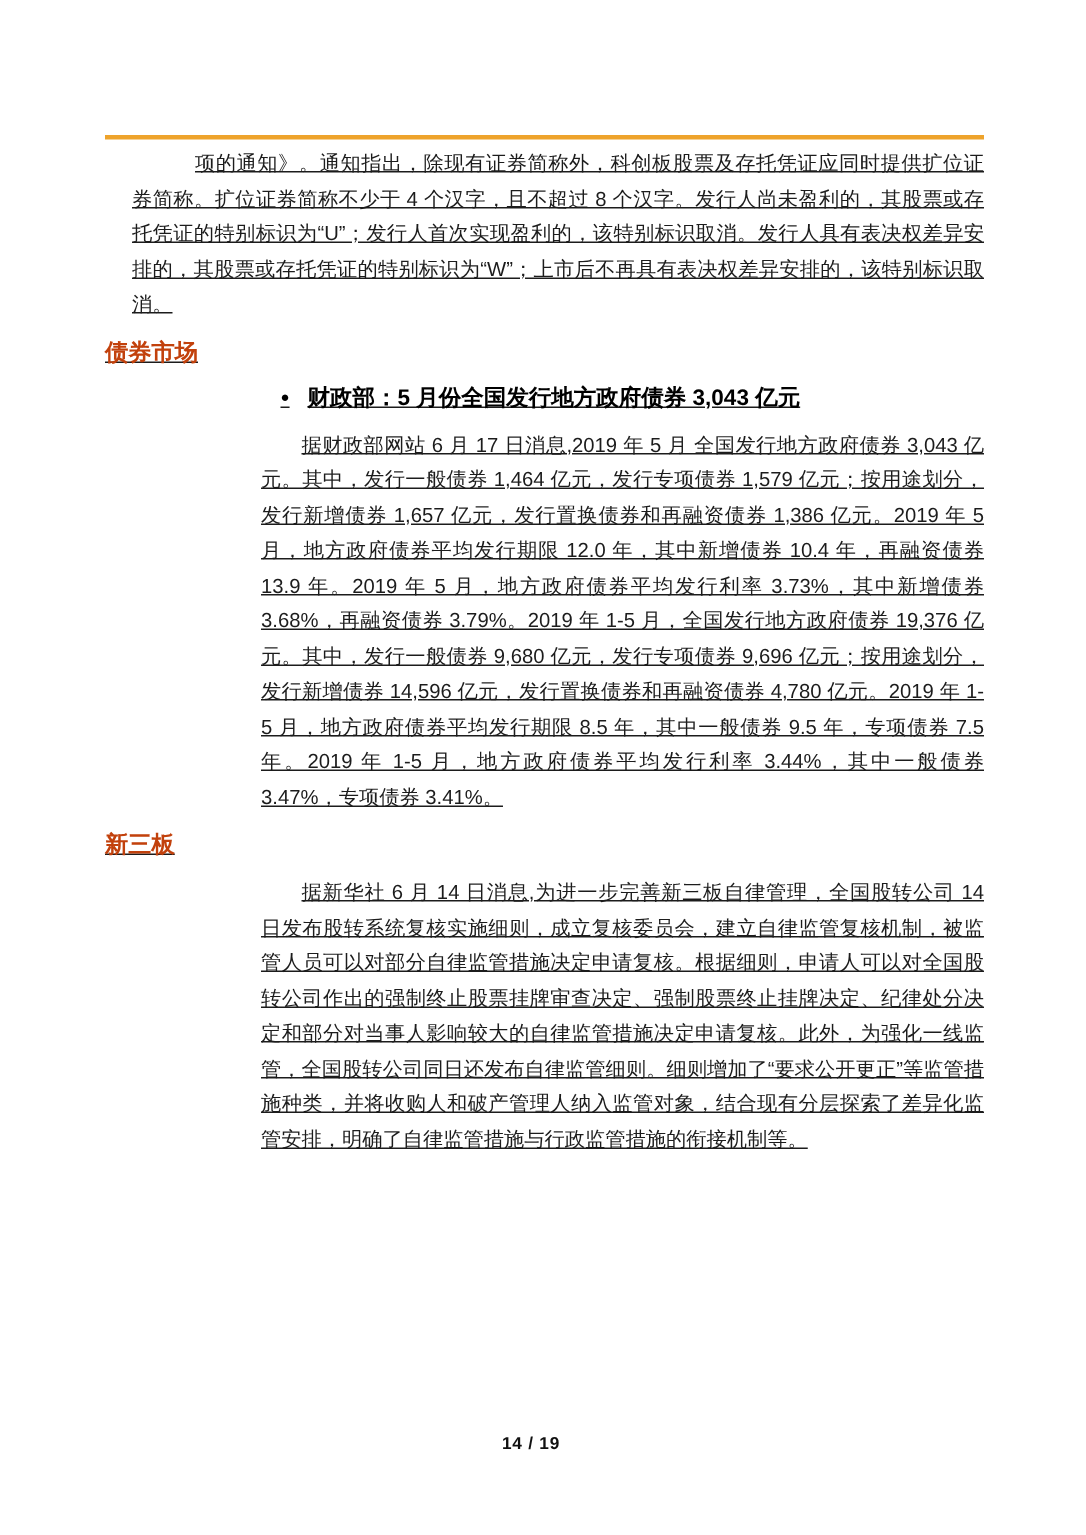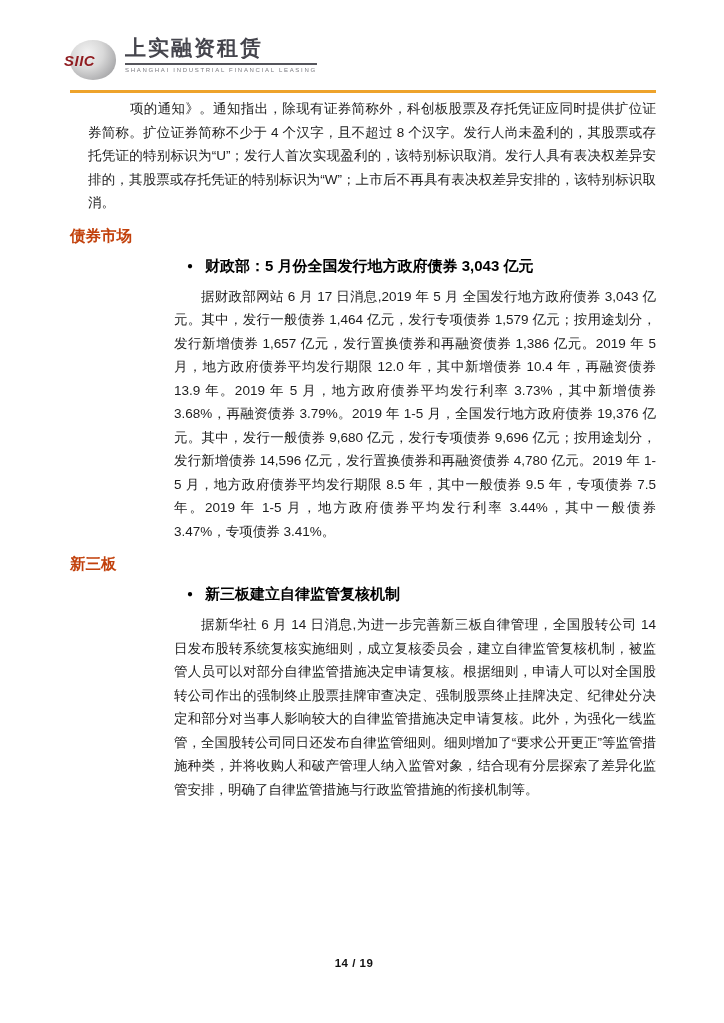--- a/index.html
+++ b/index.html
@@ -32,21 +32,21 @@
   }
   .brand-en{
     margin-top:2px;font-size:6px;letter-spacing:1.7px;color:#7a7a80;white-space:nowrap;
   }
   .header-rule{
     position:absolute;left:70px;right:68px;top:90px;height:3px;
   }
   
   .content{
     position:absolute;left:70px;right:68px;top:95px;
-    font-size:13.5px;line-height:23.5px;text-align:justify;
+    font-size:13.5px;line-height:23.5px;text-align:justify;text-decoration:underline;
   }
   .intro{margin:2px 0 0 18px;text-indent:42px;}
   .section-title{
     margin:10px 0 0 0;font-size:15.5px;font-weight:bold;color:#c2410c;line-height:22px;
     text-align:left;
   }
   .item-heading{
     margin:8px 0 0 117px;font-size:15px;font-weight:bold;color:#000;line-height:22px;
     text-align:left;
   }
@@ -56,48 +56,36 @@
   .footer{
     position:absolute;left:0;right:16px;top:957px;text-align:center;
     font-size:11.5px;font-weight:bold;color:#111;letter-spacing:.5px;
   }
 </style>
 </head>
 <body>
 
 <div class="page">
 
-  <div class="header">
-    <div class="siic-emblem">
-      <span class="siic-text" style="color: rgb(143, 29, 33);">SIIC</span>
-    </div>
-    <div class="brand-block">
-      <div class="brand-cn">上实融资租赁</div>
-      <div class="brand-en">SHANGHAI INDUSTRIAL FINANCIAL LEASING</div>
-    </div>
-  </div>
   <div class="header-rule" style="background: rgb(238, 163, 43);"></div>
 
   <div class="content">
 
     <p class="intro">项的通知》。通知指出，除现有证券简称外，科创板股票及存托凭证应同时提供扩位证券简称。扩位证券简称不少于 4 个汉字，且不超过 8 个汉字。发行人尚未盈利的，其股票或存托凭证的特别标识为“U”；发行人首次实现盈利的，该特别标识取消。发行人具有表决权差异安排的，其股票或存托凭证的特别标识为“W”；上市后不再具有表决权差异安排的，该特别标识取消。</p>
 
     <div class="section-title">债券市场</div>
 
     <div class="item-heading">
       <span class="bullet">●</span><span>财政部：5 月份全国发行地方政府债券 3,043 亿元</span>
     </div>
     <p class="item-body">据财政部网站 6 月 17 日消息,2019 年 5 月 全国发行地方政府债券 3,043 亿元。其中，发行一般债券 1,464 亿元，发行专项债券 1,579 亿元；按用途划分，发行新增债券 1,657 亿元，发行置换债券和再融资债券 1,386 亿元。2019 年 5 月，地方政府债券平均发行期限 12.0 年，其中新增债券 10.4 年，再融资债券 13.9 年。2019 年 5 月，地方政府债券平均发行利率 3.73%，其中新增债券 3.68%，再融资债券 3.79%。2019 年 1-5 月，全国发行地方政府债券 19,376 亿元。其中，发行一般债券 9,680 亿元，发行专项债券 9,696 亿元；按用途划分，发行新增债券 14,596 亿元，发行置换债券和再融资债券 4,780 亿元。2019 年 1-5 月，地方政府债券平均发行期限 8.5 年，其中一般债券 9.5 年，专项债券 7.5 年。2019 年 1-5 月，地方政府债券平均发行利率 3.44%，其中一般债券 3.47%，专项债券 3.41%。</p>
 
 
     <div class="section-title">新三板</div>
 
-    <div class="item-heading">
-      <span class="bullet">●</span><span>新三板建立自律监管复核机制</span>
-    </div>
     <p class="item-body">据新华社 6 月 14 日消息,为进一步完善新三板自律管理，全国股转公司 14 日发布股转系统复核实施细则，成立复核委员会，建立自律监管复核机制，被监管人员可以对部分自律监管措施决定申请复核。根据细则，申请人可以对全国股转公司作出的强制终止股票挂牌审查决定、强制股票终止挂牌决定、纪律处分决定和部分对当事人影响较大的自律监管措施决定申请复核。此外，为强化一线监管，全国股转公司同日还发布自律监管细则。细则增加了“要求公开更正”等监管措施种类，并将收购人和破产管理人纳入监管对象，结合现有分层探索了差异化监管安排，明确了自律监管措施与行政监管措施的衔接机制等。</p>
 
   </div>
 
   <div class="footer">
     <span>14 / 19</span>
   </div>
 
 </div>
 

